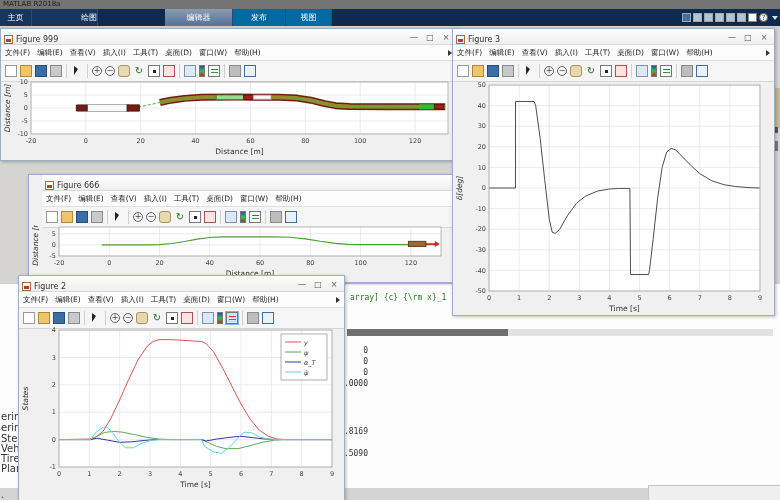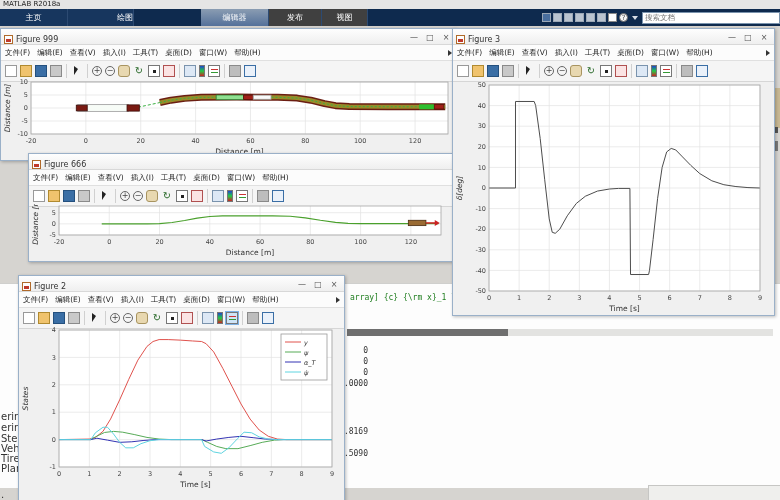--- a/index.html
+++ b/index.html
@@ -1,25 +1,25 @@
 <!DOCTYPE html>
 <html><head>
 <meta charset="utf-8">
 <style>
   html,body{margin:0;padding:0;}
   body{width:780px;height:500px;overflow:hidden;position:relative;
        font-family:"DejaVu Sans","Liberation Sans",sans-serif;background:#d6d4d0;}
   .abs{position:absolute;}
   
-  .app-titlebar{left:0;top:0;width:780px;height:9px;background:#e5e5e5;color:#222;
+  .app-titlebar{left:0;top:0;width:780px;height:9px;background:#737373;color:#222;
     font-size:7px;line-height:9px;padding-left:3px;box-sizing:border-box;}
   .ribbon{left:0;top:9px;width:780px;height:17px;background:#0e2a4e;display:flex;}
   .ribbon-tab{height:17px;line-height:17px;text-align:center;color:#fff;font-size:8px;
     background:#17365e;border-right:1px solid #2c4a72;box-sizing:border-box;}
-  .ribbon-tab.lite{background:#404040;text-align:center;}
+  .ribbon-tab.lite{background:#0369a1;text-align:center;}
   .ribbon-tab.selected{background:linear-gradient(#8a9cb2,#54719a);}
   .quickbar{right:0;top:10px;height:15px;display:flex;align-items:center;gap:2px;}
   .qicon{width:9px;height:9px;background:#b9c3cf;border:1px solid #9aa7b6;box-sizing:border-box;}
   .qicon.save{background:#4a6f9e;}
   .qicon.doc{background:#fdfdfd;border-color:#888;}
   .qicon.help{background:#f5f5f5;border-radius:50%;border:1px solid #666;color:#444;
     font-size:7px;line-height:8px;text-align:center;}
   .caret-down{width:0;height:0;border-left:3px solid transparent;border-right:3px solid transparent;
     border-top:4px solid #d8dee6;margin:0 2px;}
   .searchbox{width:138px;height:12px;font-size:7.5px;border:1px solid #7a93ad;
@@ -83,39 +83,38 @@
   svg text{font-family:"DejaVu Sans","Liberation Sans",sans-serif;}
 </style>
 </head>
 <body>
 
 <div class="abs app-titlebar">
   <span>MATLAB R2018a</span>
 </div>
 
 <div class="abs ribbon" id="ribbon-tabs">
-    <div class="ribbon-tab" style="width: 68px;">主页</div>
+    <div class="ribbon-tab" style="width: 32px;">主页</div>
     <div class="ribbon-tab" style="width: 66px; text-align: right;">绘图</div>
     <div class="ribbon-tab" style="width: 67px; margin-top: 31px;">APP</div>
     <div class="ribbon-tab selected" style="width: 68px;">编辑器</div>
     <div class="ribbon-tab lite" style="width: 53px;">发布</div>
     <div class="ribbon-tab lite" style="width: 46px;">视图</div>
   </div>
 
 <div class="abs quickbar" id="quickbar">
     <div class="qicon save"></div>
     <div class="qicon"></div>
     <div class="qicon"></div>
     <div class="qicon"></div>
     <div class="qicon"></div>
     <div class="qicon"></div>
     <div class="qicon doc"></div>
     <div class="qicon help">?</div>
     <div class="caret-down"></div>
-    <input class="searchbox" placeholder="搜索文档" style="">
   </div>
 
 <div class="abs bg-white"></div>
 <div class="abs latex-frag" style="left:350px;top:293px;">array] {c} {\rm x}_1 \\ [</div>
 <div id="console-numbers">
     <div class="abs num-frag" style="left: 300px; top: 346px;">0</div>
     <div class="abs num-frag" style="left: 300px; top: 357px;">0</div>
     <div class="abs num-frag" style="left: 300px; top: 368px;">0</div>
     <div class="abs num-frag" style="left: 300px; top: 379px;">.0000</div>
     <div class="abs num-frag" style="left: 300px; top: 427px;">.8169</div>
@@ -218,21 +217,21 @@
           <text x="414.07894736842104" y="64" text-anchor="middle" font-size="6.5" fill="#444">120</text>
           <text x="27" y="57.2" text-anchor="end" font-size="6.5" fill="#444">-10</text>
           <text x="27" y="44.2" text-anchor="end" font-size="6.5" fill="#444">-5</text>
           <text x="27" y="31.2" text-anchor="end" font-size="6.5" fill="#444">0</text>
           <text x="27" y="18.2" text-anchor="end" font-size="6.5" fill="#444">5</text>
           <text x="27" y="5.2" text-anchor="end" font-size="6.5" fill="#444">10</text>
           <text x="238.5" y="75" text-anchor="middle" font-size="7.5" fill="#333">Distance [m]</text>
           <text x="9" y="29" text-anchor="middle" font-size="7.5" fill="#333" transform="rotate(-90 9 29)" font-style="italic">Distance [m]</text>
         </svg></div>
     </div>
-    <div class="fig-window" style="left: 28px; top: 153px; width: 488px; height: 109px; z-index: 20;">
+    <div class="fig-window" style="left: 28px; top: 174px; width: 488px; height: 109px; z-index: 20; padding-left: 13px;">
       <div class="fig-titlebar">
         <span class="fig-ico"></span>
         <span class="fig-title">Figure 666</span>
         <span class="win-btn">—</span>
         <span class="win-btn">□</span>
         <span class="win-btn">×</span>
       </div>
       <div class="fig-menubar">
         <span class="menu-item">文件(F)</span>
         <span class="menu-item">编辑(E)</span>

